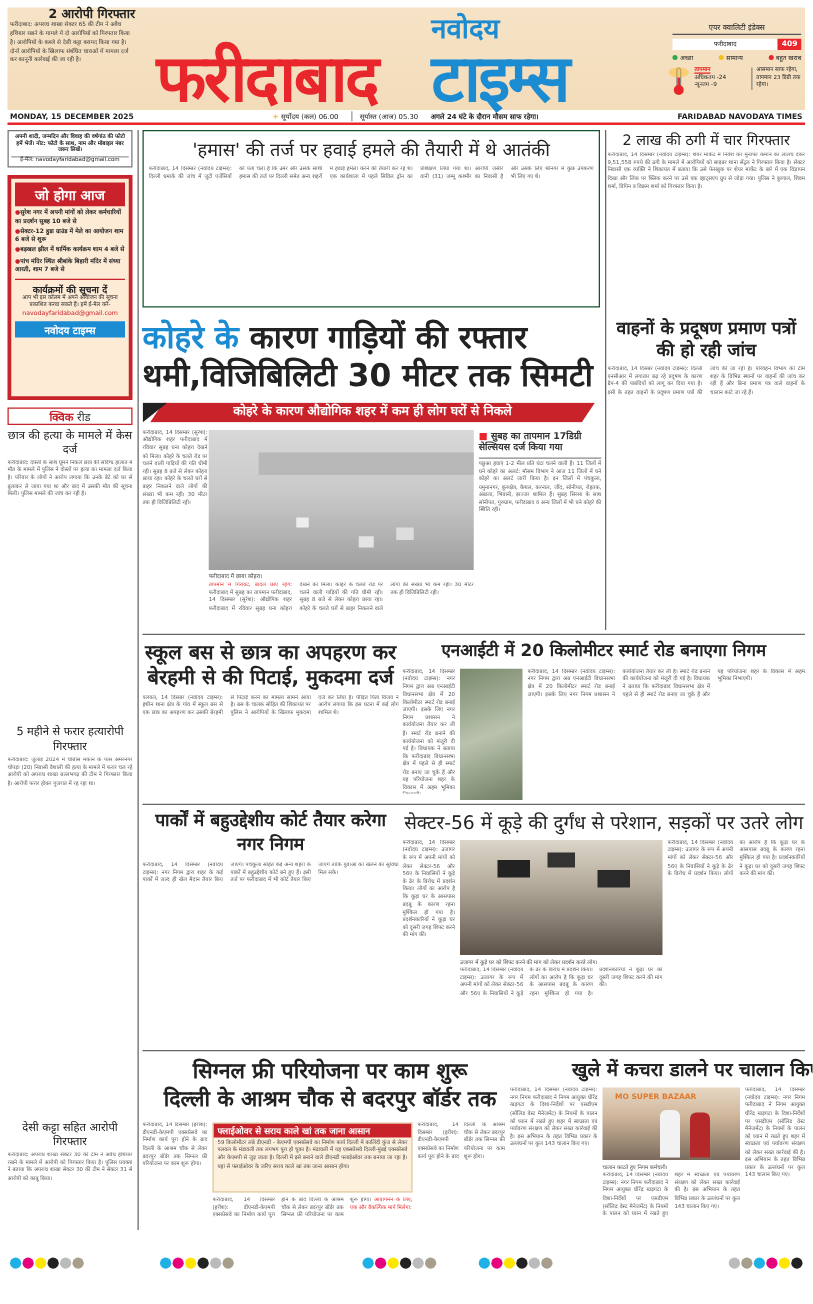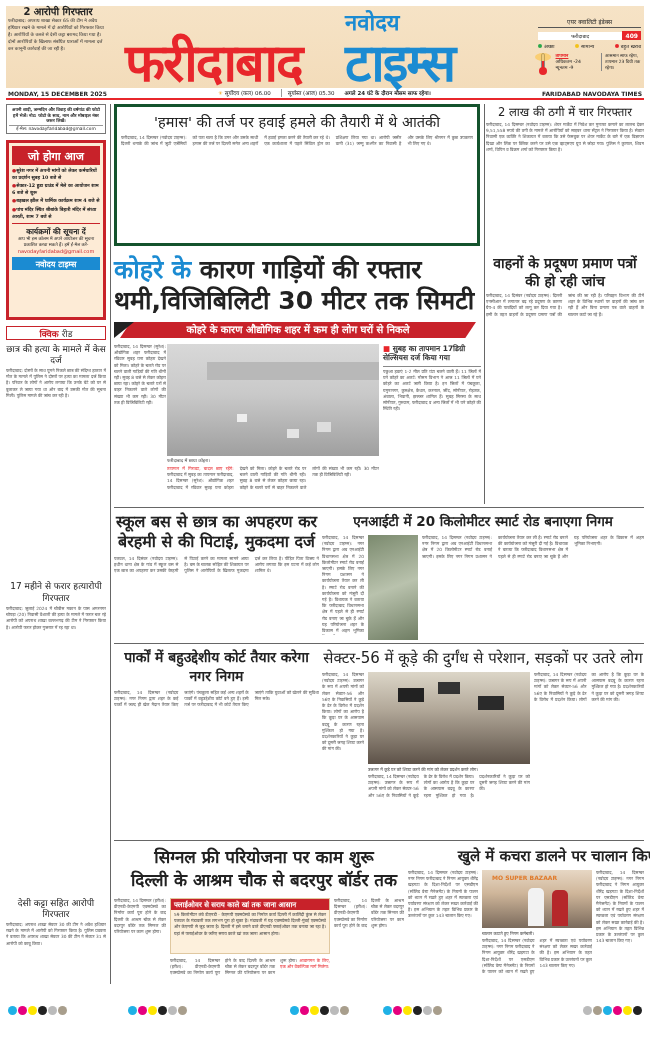--- a/index.html
+++ b/index.html
@@ -1,20 +1,20 @@
 <!DOCTYPE html>
 <html><head>
 <meta charset="utf-8">
 <style>
 *{box-sizing:border-box;margin:0;padding:0}
 body{width:650px;height:1043px;background:#fff;font-family:"DejaVu Sans",sans-serif;color:#222;position:relative;overflow:hidden}
 .abs{position:absolute}
 .masthead{left:6px;top:6px;width:638px;height:82px;background:linear-gradient(#f6e3c6,#f3dcba);}
 .mh-left{left:8px;top:8px;width:100px;font-size:4.6px;line-height:7px;color:#333}
-.mh-left h3{font-size:10px;font-weight:bold;color:#222;text-align:center;margin-bottom:2px}
+.mh-left h3{font-size:10px;font-weight:bold;color:#222;text-align:right;margin-bottom:2px}
 .title-red{left:125px;top:25px;font-size:52px;font-weight:bold;color:#e8262b;letter-spacing:-2px;font-family:"DejaVu Sans",sans-serif}
 .title-navo{left:345px;top:6px;font-size:22px;font-weight:bold;color:#1b8bd2}
 .title-blue{left:345px;top:25px;font-size:52px;font-weight:bold;color:#1b8bd2;letter-spacing:-2px}
 .aqi{left:538px;top:18px;width:103px;font-size:5px}
 .aqi .h{text-align:center;border-bottom:1px solid #555;font-size:6px;padding-bottom:1px;margin-bottom:3px}
 .aqi .row{display:flex;justify-content:space-between;align-items:center}
 .aqi .city{background:#fff;flex:1;text-align:center;font-size:5px;padding:1px}
 .aqi .val{background:#e8262b;color:#fff;font-weight:bold;padding:1px 3px;font-size:6px}
 .dot{display:inline-block;width:4px;height:4px;border-radius:50%;margin-right:2px}
 .datebar{left:6px;top:88px;width:638px;height:12px;border-bottom:2px solid #e8262b;font-size:6px;display:flex;align-items:center;justify-content:space-between;padding:0 2px;font-weight:bold}
@@ -99,30 +99,30 @@
 <div class="abs" style="left:6px;top:326px;width:100px;height:14px;border:1px solid #c8222a;display:flex;align-items:center;justify-content:center;font-size:9px">
   <span style="color:#c8222a;font-weight:bold;margin-right:3px">क्विक</span>
   <span style="color:#333">रीड</span>
 </div>
 
 <div class="abs" style="left:6px;top:344px;width:100px">
   <div style="font-size:9px;line-height:11px;text-align:center;margin-bottom:2px">छात्र की हत्या के मामले में केस दर्ज</div>
   <div class="col-text" style="height:218px;overflow:hidden">फरीदाबाद: दोस्तों के साथ घूमने निकले छात्र की संदिग्ध हालात में मौत के मामले में पुलिस ने दोस्तों पर हत्या का मामला दर्ज किया है। परिवार के लोगों ने आरोप लगाया कि उनके बेटे को घर से बुलाकर ले जाया गया था और बाद में उसकी मौत की सूचना मिली। पुलिस मामले की जांच कर रही है।</div>
 </div>
 <div class="abs" style="left:6px;top:580px;width:100px">
-  <div style="font-size:9px;line-height:12px;text-align:center;margin-bottom:2px">17 महीने से फरार हत्यारोपी गिरफ्तार</div>
+  <div style="font-size:9px;line-height:12px;text-align:center;margin-bottom:2px">5 महीने से फरार हत्यारोपी गिरफ्तार</div>
   <div class="col-text" style="height:195px;overflow:hidden">फरीदाबाद: जुलाई 2024 में चौबीस मकान के पास अमरनगर चोपड़ा (20) निवासी वैशाली की हत्या के मामले में फरार चल रहे आरोपी को अपराध शाखा बल्लभगढ़ की टीम ने गिरफ्तार किया है। आरोपी फरार होकर गुजरात में रह रहा था।</div>
 </div>
 <div class="abs" style="left:6px;top:898px;width:100px">
   <div style="font-size:9px;line-height:11px;text-align:center;margin-bottom:2px">देसी कट्टा सहित आरोपी गिरफ्तार</div>
   <div class="col-text" style="height:70px;overflow:hidden">फरीदाबाद: अपराध शाखा सेक्टर 30 की टीम ने अवैध हथियार रखने के मामले में आरोपी को गिरफ्तार किया है। पुलिस प्रवक्ता ने बताया कि अपराध शाखा सेक्टर 30 की टीम ने सेक्टर 31 से आरोपी को काबू किया।</div>
 </div>
 <div class="abs rule" style="left:110px;top:104px;width:1px;height:880px"></div>
 
-<div class="abs" style="left:114px;top:104px;width:366px;height:142px;border:3px solid #14532d;padding:4px">
+<div class="abs" style="left:114px;top:104px;width:366px;height:142px;border:1px solid #14532d;padding:4px">
   <div style="font-size:14.5px;text-align:center;white-space:nowrap;margin-bottom:4px">'हमास' की तर्ज पर हवाई हमले की तैयारी में थे आतंकी</div>
   <div class="col-text" style="column-count:5;column-gap:6px;height:116px;overflow:hidden">फरीदाबाद, 14 दिसम्बर (नवोदय टाइम्स): दिल्ली धमाके की जांच में जुटी एजेंसियों को पता चला है कि उमर और उसके साथी हमास की तर्ज पर दिल्ली समेत अन्य शहरों में हवाई हमला करने की तैयारी कर रहे थे। एक कार्यशाला में पहले सिविल ड्रोन का प्रशिक्षण लिया गया था। आरोपी जसीर वानी (31) जम्मू कश्मीर का निवासी है और उसके लिए श्रीनगर में कुछ उपकरण भी लिए गए थे।</div>
 </div>
 
 <div class="abs" style="left:486px;top:104px;width:158px">
   <div style="font-size:11.5px;text-align:center;margin-bottom:3px">2 लाख की ठगी में चार गिरफ्तार</div>
   <div class="col-text" style="height:128px;overflow:hidden">फरीदाबाद, 14 दिसम्बर (नवोदय टाइम्स): शेयर मार्केट में निवेश कर मुनाफा कमाने का लालच देकर 9,51,558 रुपये की ठगी के मामले में आरोपियों को साइबर थाना सेंट्रल ने गिरफ्तार किया है। सेक्टर निवासी एक व्यक्ति ने शिकायत में बताया कि उसे फेसबुक पर शेयर मार्केट के बारे में एक विज्ञापन दिखा और लिंक पर क्लिक करने पर उसे एक व्हाट्सएप ग्रुप से जोड़ा गया। पुलिस ने कुणाल, शिवम शर्मा, विपिन व विक्रम शर्मा को गिरफ्तार किया है।</div>
 </div>
 
 <div class="abs" style="left:114px;top:254px;width:370px;white-space:nowrap;font-weight:bold;font-size:25px;line-height:31px">

